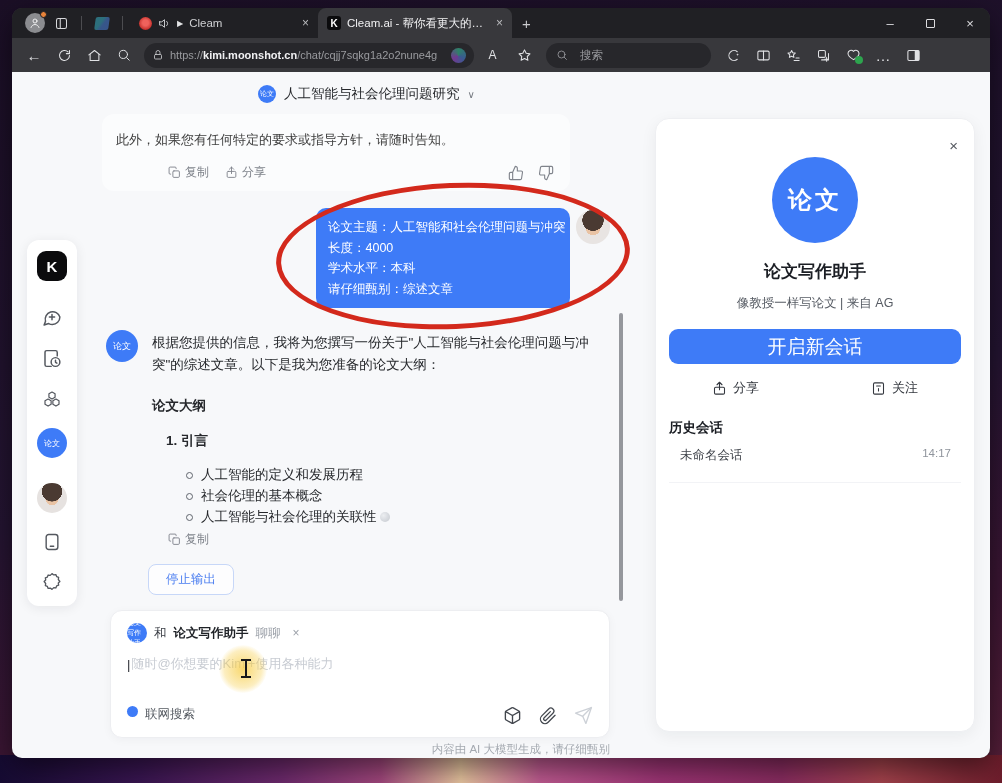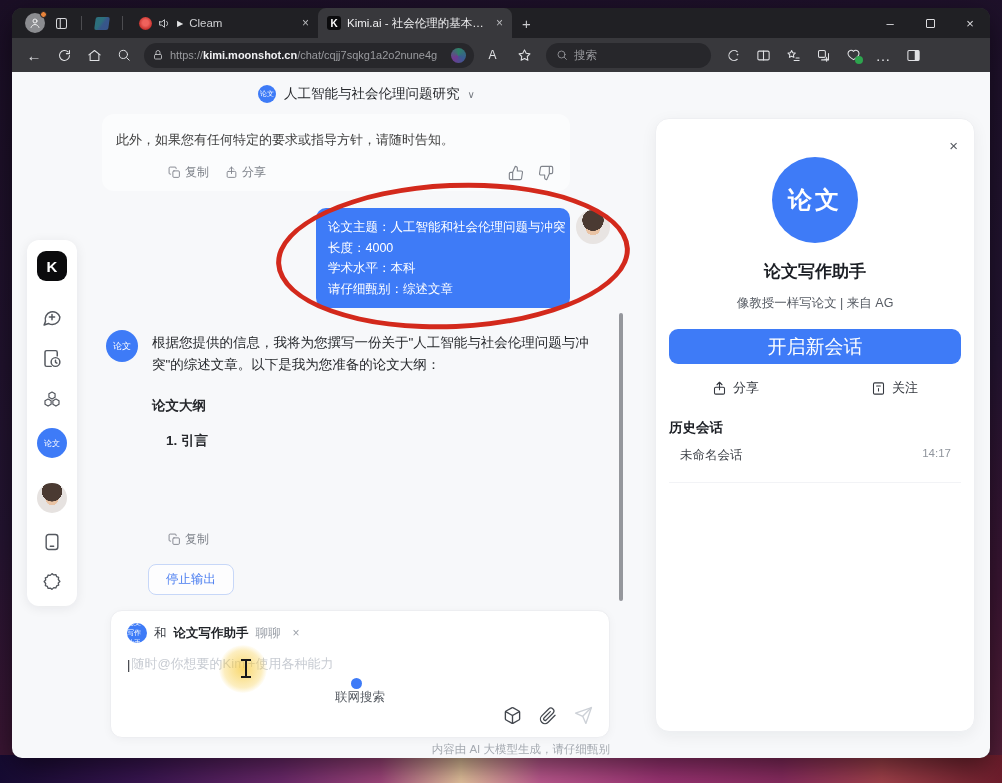--- a/index.html
+++ b/index.html
@@ -32,21 +32,21 @@
   .win-ctl{margin-left:auto;display:flex;height:30px;}
   .wc{width:40px;height:30px;display:flex;align-items:center;justify-content:center;color:#dcdcdf;font-size:13px;}
   .wc .sq{width:9px;height:9px;border:1px solid #dcdcdf;border-radius:1px;}
   .toolbar{height:34px;background:#38383c;display:flex;align-items:center;padding:0 8px;gap:2px;}
   .nav-ic{width:28px;height:26px;display:flex;align-items:center;justify-content:center;color:#e0e1e4;font-size:15px;}
   .addr{width:330px;height:25px;background:#27272b;border-radius:13px;display:flex;align-items:center;gap:6px;padding:0 8px;margin:0 4px;text-align:center;}
   .addr .url{font-size:11px;color:#9a9b9f;white-space:nowrap;overflow:hidden;}
   .addr .url b{color:#f0f0f2;font-weight:700;}
   .ext-circ{width:15px;height:15px;border-radius:50%;background:conic-gradient(#2f8c6e,#3b5f9c,#7a3b9c,#2f8c6e);margin-left:auto;flex:none;opacity:.9;}
   .aread{font-size:12px;color:#e0e1e4;position:relative;padding-right:3px;}
-  .srch{width:165px;height:25px;background:#27272b;border-radius:13px;display:flex;align-items:center;gap:6px;padding:0 10px;margin:0 6px;}
+  .srch{width:165px;height:25px;background:#27272b;border-radius:13px;display:flex;align-items:center;gap:12px;padding:0 10px;margin:0 6px;}
   .srch span{font-size:11.5px;color:#9a9b9f;}
   .heart-wrap{position:relative;}
   .gdot{position:absolute;right:4px;bottom:4px;width:8px;height:8px;border-radius:50%;background:#2da44e;}
   svg.sv{stroke:currentColor;fill:none;stroke-width:1.7;stroke-linecap:round;stroke-linejoin:round;}
   
   .page{position:relative;width:978px;height:686px;background:#f7f8fa;font-size:13px;color:#26282c;}
   .chat-header{position:absolute;left:246px;top:13px;display:flex;align-items:center;gap:8px;}
   .mini-ava{width:18px;height:18px;border-radius:50%;background:#3e7bf7;color:#fff;font-size:7px;display:flex;align-items:center;justify-content:center;flex:none;}
   .chat-header .t{font-size:13.5px;color:#26282c;}
   .chev{color:#74787f;font-size:10px;}
@@ -83,21 +83,21 @@
   .c-row1 .suf{color:#9ca1a9;}
   .c-row1 .x{color:#9ca1a9;font-size:12px;margin-left:5px;}
   .c-ph{padding:12px 16px 0;font-size:13px;color:#c8ccd3;display:flex;align-items:center;}
   .c-ph .caret{color:#2a2d33;margin-right:1px;font-weight:400;}
   .halo{position:absolute;left:108px;top:34px;width:48px;height:48px;border-radius:50%;background:radial-gradient(circle,rgba(247,206,74,.8) 0%,rgba(247,206,74,.35) 55%,rgba(247,206,74,0) 72%);}
   .ibeam{position:absolute;left:22px;top:14px;width:10px;height:19px;}
   .ibeam i{position:absolute;background:#17181a;}
   .ibeam .v{left:4px;top:0;width:2px;height:19px;}
   .ibeam .h1{left:0;top:0;width:10px;height:2px;}
   .ibeam .h2{left:0;bottom:0;width:10px;height:2px;}
-  .c-row3{position:absolute;left:16px;right:16px;bottom:12px;display:flex;align-items:center;flex-direction:column;}
+  .c-row3{position:absolute;left:16px;right:16px;bottom:12px;display:flex;align-items:flex-start;}
   .wdot{width:11px;height:11px;border-radius:50%;background:#3e7bf7;margin-right:7px;}
   .wlabel{font-size:12.5px;color:#555a61;}
   .c-tools{margin-left:auto;display:flex;align-items:center;gap:17px;color:#43474e;}
   .send{color:#cdd1d7;}
   .footer{position:absolute;left:98px;top:670px;width:500px;text-align:right;font-size:11.5px;color:#a4a9b0;}
   
   .rpanel{position:absolute;left:643px;top:46px;width:320px;height:614px;background:#fff;border:1px solid #eeeff2;border-radius:14px;box-shadow:0 4px 16px rgba(25,28,35,.06);}
   .rp-close{position:absolute;top:18px;right:16px;font-size:15px;color:#565a61;}
   .rp-ava{width:86px;height:86px;border-radius:50%;background:#3e7bf7;color:#fff;margin:38px auto 0;display:flex;align-items:center;justify-content:center;font-size:24px;font-weight:700;letter-spacing:3px;font-family:"Liberation Serif","DejaVu Serif",serif;}
   .rp-title{text-align:center;font-size:17px;font-weight:700;color:#1b1e24;margin-top:17px;}
@@ -155,21 +155,21 @@
           <path d="M3 9v6h4l5 4V5L7 9H3z"></path>
           <path d="M16 8a5 5 0 010 8"></path>
         </svg>
       <span class="play-g">▶</span>
       <span class="ttl">Cleam</span>
       <span class="cls">×</span>
     </div>
 
     <div class="tab active">
       <span class="fav-k">K</span>
-      <span class="ttl">Kimi.ai - 社会伦理的基本概念</span>
+      <span class="ttl">Cleam.ai - 帮你看更大的世界</span>
       <span class="cls">×</span>
     </div>
 
     <span class="newtab">+</span>
 
     <div class="win-ctl">
       <div class="wc">–</div>
       <div class="wc">
           <span class="sq"></span>
         </div>
@@ -303,20 +303,25 @@
       <div>请仔细甄别：综述文章</div>
     </div>
     <div class="uavatar"></div>
     <div class="red-ellipse"></div>
 
     <div class="ai-ava">论文</div>
     <div class="ai-body">
       <div class="p1">根据您提供的信息，我将为您撰写一份关于"人工智能与社会伦理问题与冲突"的综述文章。以下是我为您准备的论文大纲：</div>
       <div class="hd">论文大纲</div>
       <div class="num">1. 引言</div>
+      <div class="blist">
+        <div class="bitem">人工智能的定义和发展历程</div>
+        <div class="bitem">社会伦理的基本概念</div>
+        <div class="bitem"><span>人工智能与社会伦理的关联性</span><span class="loader"></span></div>
+      </div>
     </div>
     <div class="copy2">
       <svg class="sv" width="13" height="13" viewBox="0 0 24 24">
           <rect x="9" y="9" width="12" height="12" rx="2"></rect>
           <path d="M5 15H4a2 2 0 01-2-2V4a2 2 0 012-2h9a2 2 0 012 2v1"></path>
         </svg>
       <span>复制</span>
     </div>
     <div class="stop-btn">停止输出</div>
 

